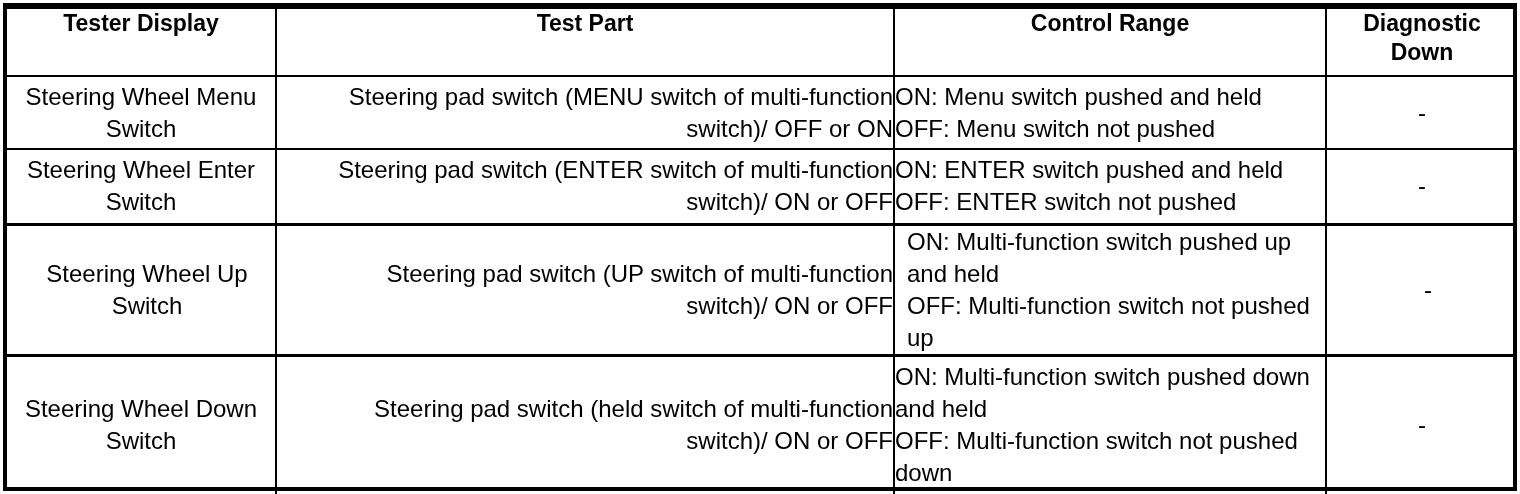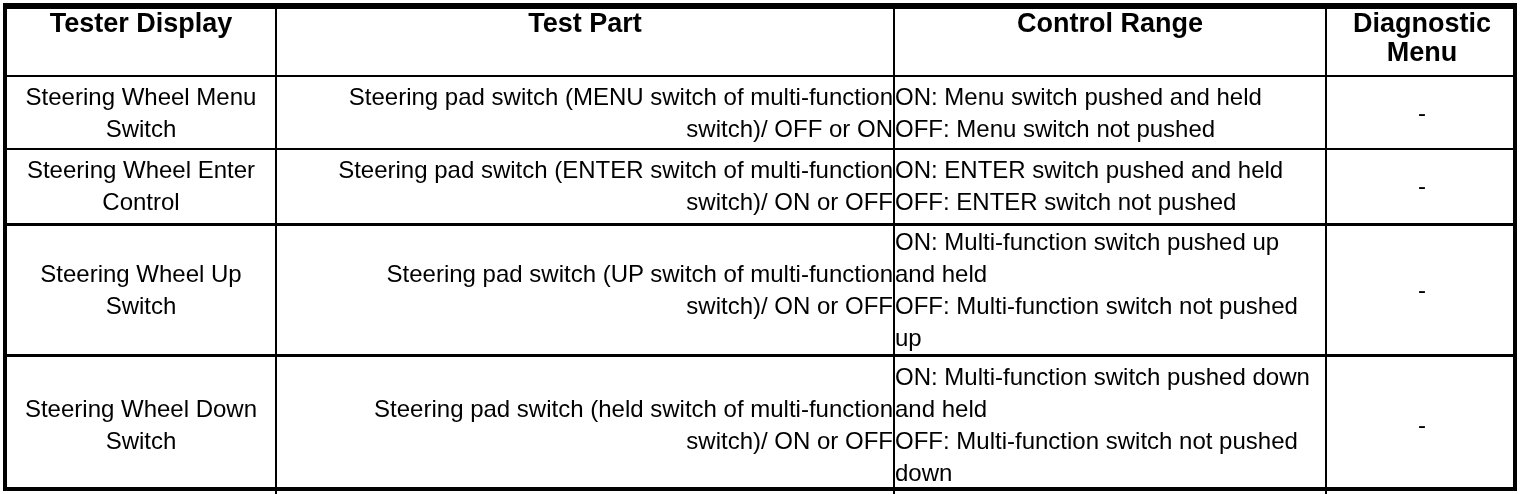--- a/index.html
+++ b/index.html
@@ -44,21 +44,21 @@
   col.c-tester { width: 269px; }
   col.c-part   { width: 618px; }
   col.c-range  { width: 432px; }
   col.c-note   { width: 191px; }
 
   
   thead th {
     border-top: none;
     border-bottom: 4px solid #000000;
     font-weight: bold;
-    font-size: 27px;
+    font-size: 23px;
     line-height: 29px;
     vertical-align: top;
     text-align: center;
     padding-top: 11px;
     height: 68px;
   }
   thead th.first { border-left: none; }
   thead th.last  { border-right: none; margin-left: 29px; }
 
   
@@ -90,21 +90,21 @@
   }
 
   
   tr.row-1 { height: 73px; margin-left: 24px; }
   tr.row-2 { height: 75px; }
   tr.row-3 { height: 129px; }
   tr.row-4 { height: 139px; }
 
   
   tbody tr.row-2 td { border-bottom-width: 3px; }
-  tbody tr.row-3 td { border-bottom-width: 3px; }
+  tbody tr.row-3 td { border-bottom-width: 3px; padding-left: 12px; }
 
   .line { display: block; white-space: nowrap; }
   .line.wrap { white-space: normal; }
 </style>
 </head>
 <body>
 
 <div class="table-wrap">
   <table class="diag-table">
     <colgroup>
@@ -113,41 +113,41 @@
       <col class="c-range">
       <col class="c-note">
     </colgroup>
     <thead>
       <tr>
         <th class="first">Tester Display</th>
         <th>Test Part</th>
         <th>Control Range</th>
         <th class="last">
           <span class="line">Diagnostic</span>
-          <span class="line">Menu</span>
+          <span class="line">Down</span>
         </th>
       </tr>
     </thead>
     <tbody>
 
       <tr class="row-1">
         <td class="cell-tester">Steering Wheel Menu Switch</td>
         <td class="cell-part">
           <span class="line">Steering pad switch (MENU switch of multi-function</span>
           <span class="line">switch)/ OFF or ON</span>
         </td>
         <td class="cell-range">
           <span class="line wrap">ON: Menu switch pushed and held</span>
           <span class="line wrap">OFF: Menu switch not pushed</span>
         </td>
         <td class="cell-note">-</td>
       </tr>
 
       <tr class="row-2">
-        <td class="cell-tester">Steering Wheel Enter Control</td>
+        <td class="cell-tester">Steering Wheel Enter Switch</td>
         <td class="cell-part">
           <span class="line">Steering pad switch (ENTER switch of multi-function</span>
           <span class="line">switch)/ ON or OFF</span>
         </td>
         <td class="cell-range">
           <span class="line wrap">ON: ENTER switch pushed and held</span>
           <span class="line wrap">OFF: ENTER switch not pushed</span>
         </td>
         <td class="cell-note">-</td>
       </tr>

